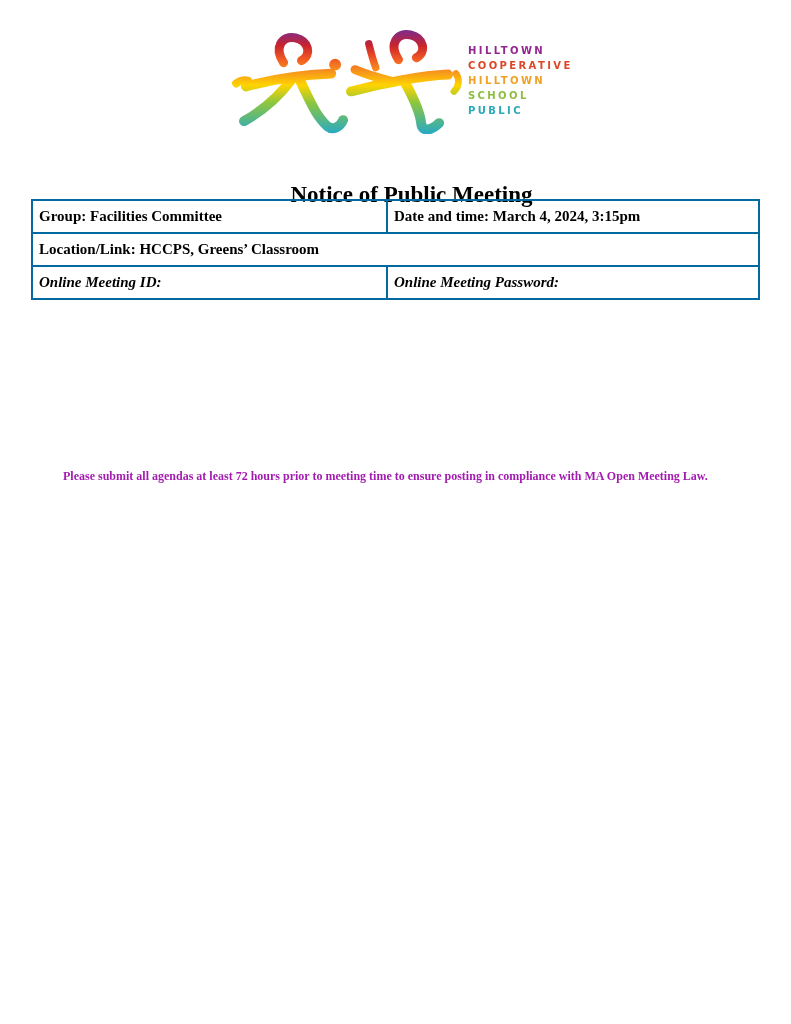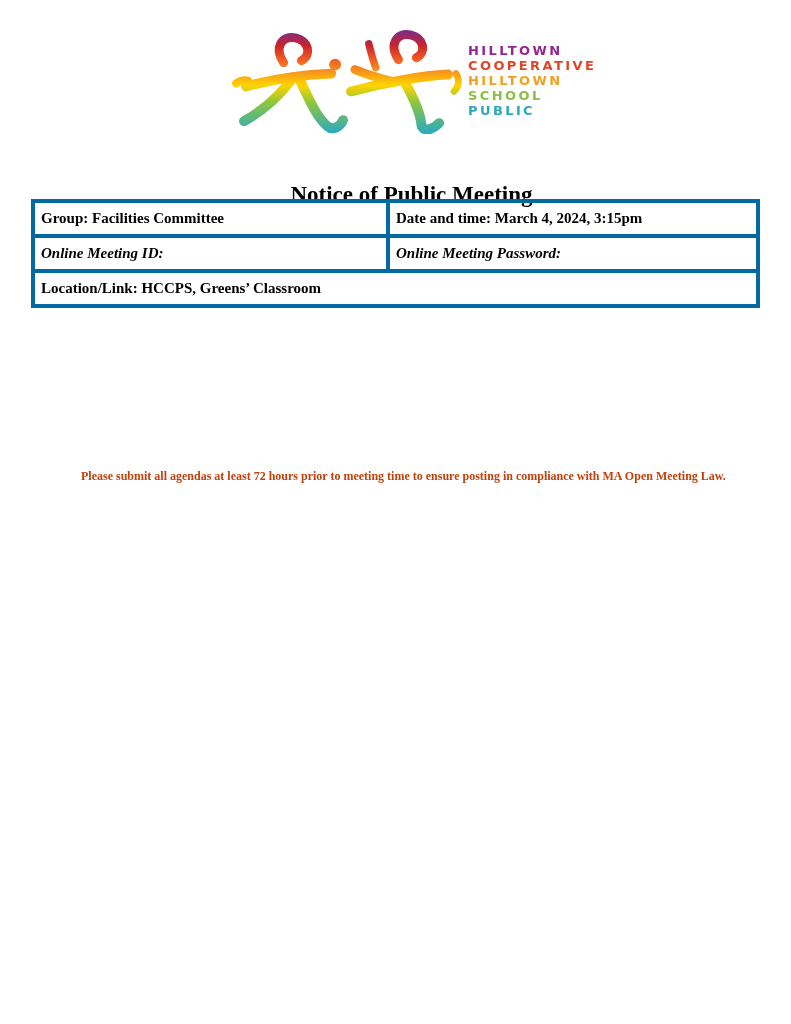--- a/index.html
+++ b/index.html
@@ -22,21 +22,21 @@
     align-items: flex-start;
   }
   .logo-figures { display: block; }
   .logo-name {
     padding-top: 13px;
     font-family: "DejaVu Sans", sans-serif;
     font-weight: bold;
   }
   .logo-name .line {
     display: block;
-    font-size: 13px;
+    font-size: 10px;
     line-height: 15px;
     letter-spacing: 2.4px;
     white-space: nowrap;
   }
 
   
   .title {
     position: absolute;
     top: 164px;
     left: 0;
@@ -51,21 +51,21 @@
   
   table.meeting {
     position: absolute;
     top: 199px;
     left: 31px;
     width: 729px;
     border-collapse: collapse;
     table-layout: fixed;
   }
   table.meeting td {
-    border: 4px solid #0369a1;
+    border: 2px solid #0369a1;
     padding: 5px 6px 6px 6px;
     vertical-align: top;
     font-size: 15px;
     font-weight: bold;
     line-height: 20px;
     margin-top: 12px;
   }
   table.meeting col.c1 { width: 355px; }
   tr.r-std { height: 31px; }
   td.italic { font-style: italic; }
@@ -87,23 +87,22 @@
     color: #3f3f3f;
   }
 
   
   .footer-note {
     position: absolute;
     top: 469px;
     left: 63px;
     font-size: 12px;
     font-weight: bold;
-    color: #c2410c;
+    color: #a21caf;
     white-space: nowrap;
-    margin-left: 18px;
   }
 </style>
 </head>
 <body>
 
 <div class="page">
 
   <div class="logo">
     <svg class="logo-figures" width="238" height="104" viewBox="0 0 240 105" aria-hidden="true">
       <defs>
@@ -149,24 +148,24 @@
     <colgroup>
         <col class="c1">
         <col>
       </colgroup>
     <tbody>
       <tr class="r-std">
         <td>Group: Facilities Committee</td>
         <td>Date and time: March 4, 2024, 3:15pm</td>
       </tr>
       <tr class="r-std">
+        <td colspan="2">Location/Link: HCCPS, Greens’ Classroom</td>
+      </tr>
+      <tr class="r-std">
         <td class="italic">Online Meeting ID:</td>
         <td class="italic">Online Meeting Password:</td>
-      </tr>
-      <tr class="r-std">
-        <td colspan="2">Location/Link: HCCPS, Greens’ Classroom</td>
       </tr>
     </tbody>
   </table>
 
   <div class="footer-note">Please submit all agendas at least 72 hours prior to meeting time to ensure posting in compliance with MA Open Meeting Law.</div>
 
 </div>
 
 </body></html>

